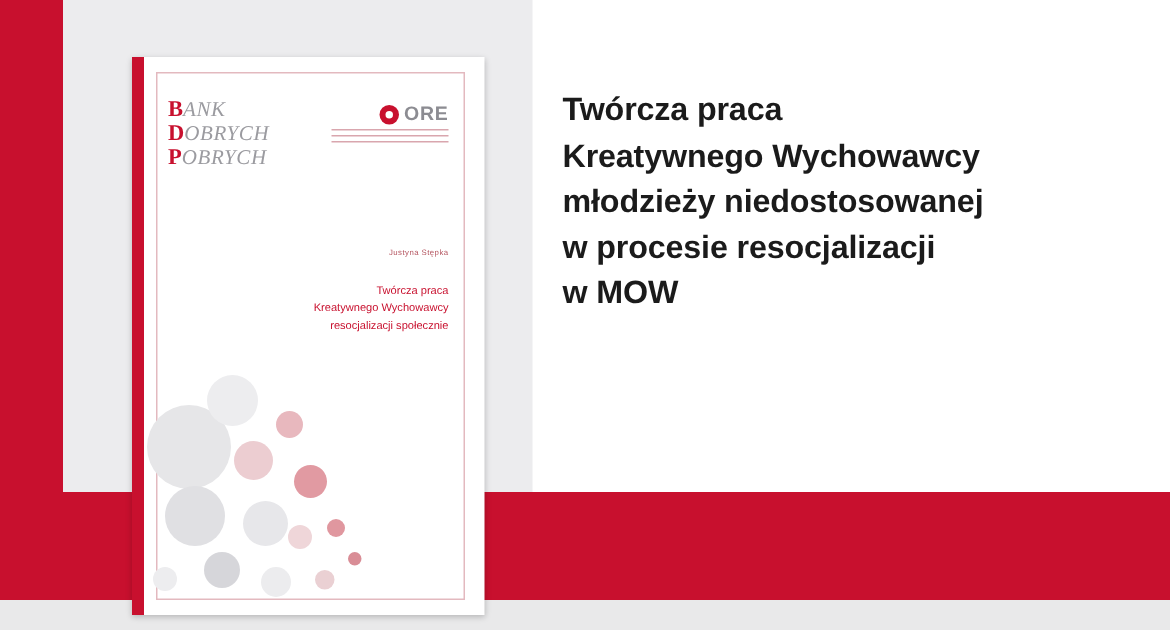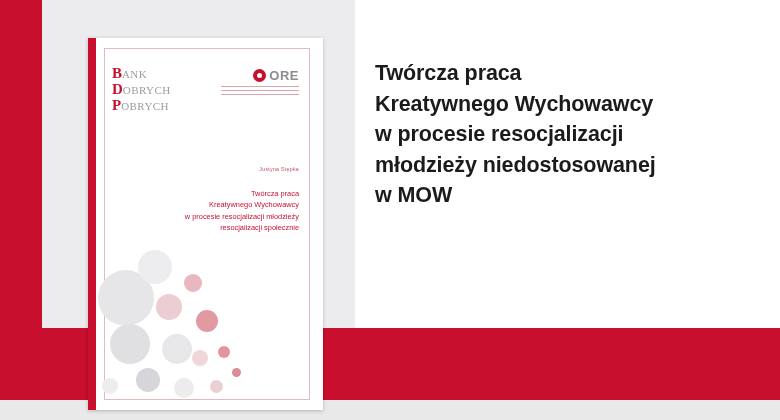--- a/index.html
+++ b/index.html
@@ -105,33 +105,34 @@
   }
   .bdp-cap {
     color: #c8102e;
     font-size: 15px;
     font-weight: 700;
     font-family: "Liberation Serif", serif;
     letter-spacing: 0px;
   }
   .bdp-rest {
     color: #9b9ba0;
-    font-size: 11px;
+    font-size: 14px;
     font-weight: 400;
     font-family: "Liberation Serif", serif;
     letter-spacing: 0.4px;
+    font-style: italic;
   }
 
   
   .ore {
     position: absolute;
     right: 24px;
     top: 30px;
     display: flex;
-    align-items: center;
+    align-items: flex-end;
     gap: 3px;
   }
   .ore-mark {
     width: 13px;
     height: 13px;
     border-radius: 50%;
     background: #c8102e;
     position: relative;
   }
   .ore-mark::after {
@@ -255,21 +256,20 @@
       <div></div>
         <div></div>
         <div></div>
     </div>
 
     <div class="cover-author">Justyna Stępka</div>
 
     <div class="cover-title">
       <span class="ln">Twórcza praca</span>
       <span class="ln">Kreatywnego Wychowawcy</span>
-      <span class="ln">w procesie resocjalizacji młodzieży</span>
       <span class="ln">resocjalizacji społecznie</span>
     </div>
 
     <div class="circles">
       <span style="left:2px;  top:20px;  width:56px;  height:56px;  background:#e6e6e8;"></span>
       <span style="left:42px; top:0px;   width:34px;  height:34px;  background:#ededef;"></span>
       <span style="left:14px; top:74px;  width:40px;  height:40px;  background:#e0e0e3;"></span>
       <span style="left:60px; top:44px;  width:26px;  height:26px;  background:#eccdd1;"></span>
       <span style="left:88px; top:24px;  width:18px;  height:18px;  background:#e8b8be;"></span>
       <span style="left:66px; top:84px;  width:30px;  height:30px;  background:#e7e7ea;"></span>
@@ -280,18 +280,18 @@
       <span style="left:78px; top:128px; width:20px;  height:20px;  background:#ececee;"></span>
       <span style="left:114px;top:130px; width:13px;  height:13px;  background:#ead0d3;"></span>
       <span style="left:6px;  top:128px; width:16px;  height:16px;  background:#ededef;"></span>
       <span style="left:136px;top:118px; width:9px;   height:9px;   background:#d98d96;"></span>
     </div>
   </div>
 
   <div class="headline">
     <span class="ln">Twórcza praca</span>
     <span class="ln">Kreatywnego Wychowawcy</span>
+    <span class="ln">młodzieży niedostosowanej</span>
     <span class="ln">w procesie resocjalizacji</span>
-    <span class="ln">młodzieży niedostosowanej</span>
     <span class="ln">w MOW</span>
   </div>
 
 </div>
 
 </body></html>

